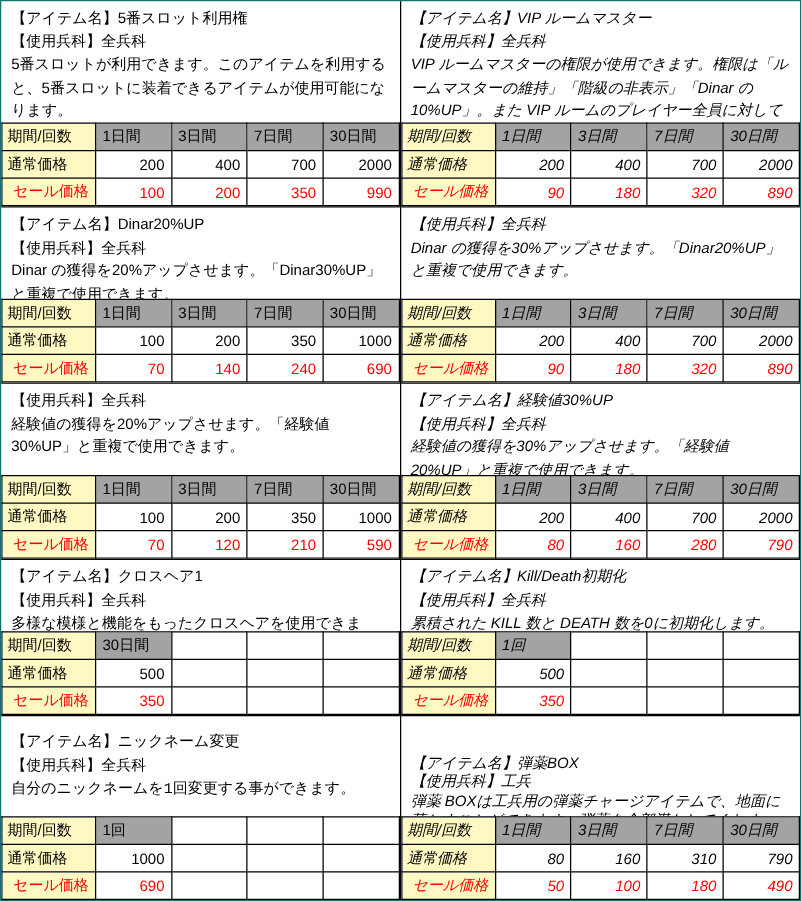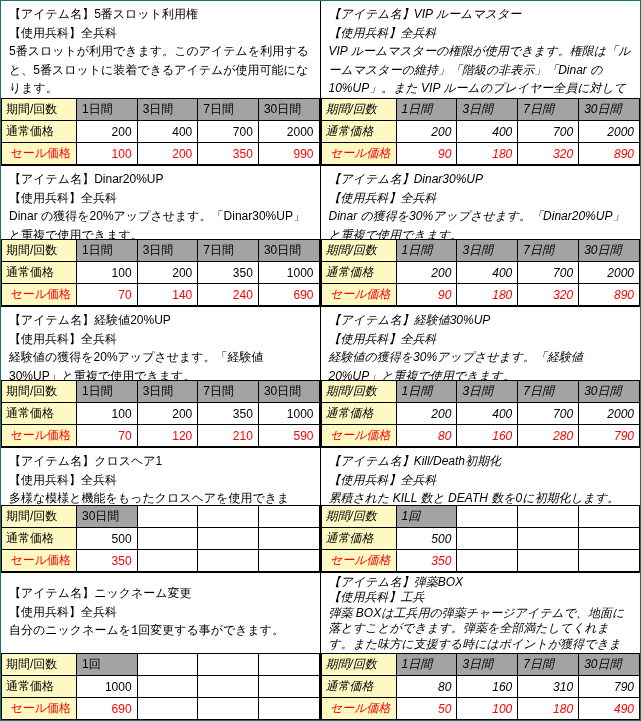--- a/index.html
+++ b/index.html
@@ -26,21 +26,21 @@
   .cell.col-r { border-right:none;font-style:italic; }
   .cell.row-last { border-bottom:none; }
   .desc {
     flex:1 1 auto;
     overflow:hidden;
     padding:4px 8px 0 8px;
     font-size:12px;
     line-height:18.6px;
     letter-spacing:0;
   }
-  .desc.tight { line-height:15.4px; padding-top:2px; }
+  .desc.tight { line-height:15.4px; padding-top:2px;margin-top:28px; }
   .price {
     flex:0 0 auto;
     width:100%;
     border-collapse:collapse;
     table-layout:fixed;
     font-size:12px;
   }
   .price col.c0 { width:75px; }
   .price td {
     border:1px solid #000;
@@ -175,21 +175,20 @@
         <td class="val">140</td>
         <td class="val">240</td>
         <td class="val">690</td>
       </tr>
     </tbody>
       </table>
   </div>
 
   <div class="cell col-r">
     <div class="desc">
-      <div><span>【アイテム名】</span><span>Dinar30%UP</span></div>
       <div><span>【使用兵科】</span><span>全兵科</span></div>
       <div>Dinar の獲得を30%アップさせます。「Dinar20%UP」と重複で使用できます。</div>
     </div>
     <table class="price">
       <colgroup>
           <col class="c0">
           <col>
           <col>
           <col>
           <col>
@@ -215,21 +214,20 @@
         <td class="val">180</td>
         <td class="val">320</td>
         <td class="val">890</td>
       </tr>
     </tbody>
       </table>
   </div>
 
   <div class="cell">
     <div class="desc">
-      <div><span>【アイテム名】</span><span>経験値20%UP</span></div>
       <div><span>【使用兵科】</span><span>全兵科</span></div>
       <div>経験値の獲得を20%アップさせます。「経験値30%UP」と重複で使用できます。</div>
     </div>
     <table class="price">
       <colgroup>
           <col class="c0">
           <col>
           <col>
           <col>
           <col>

